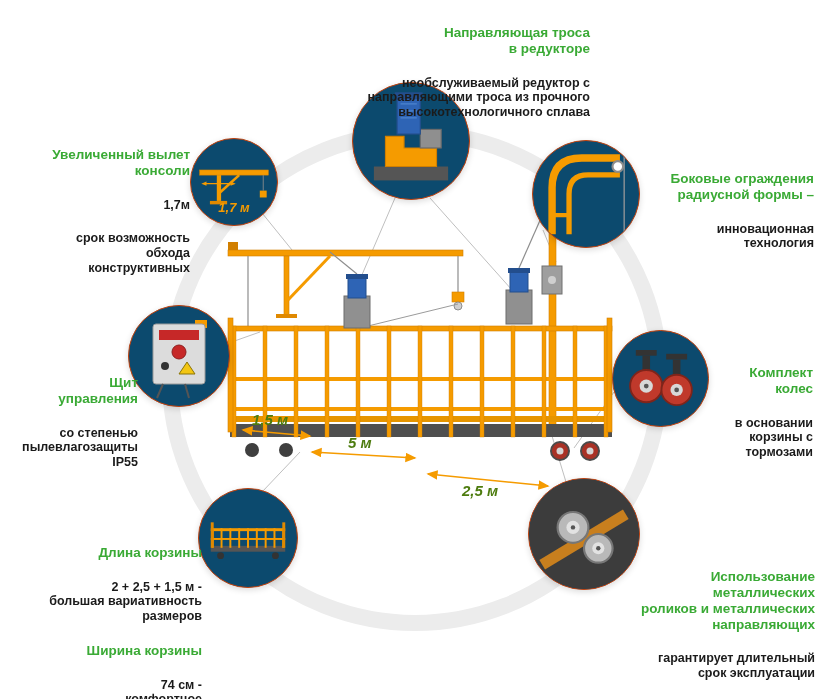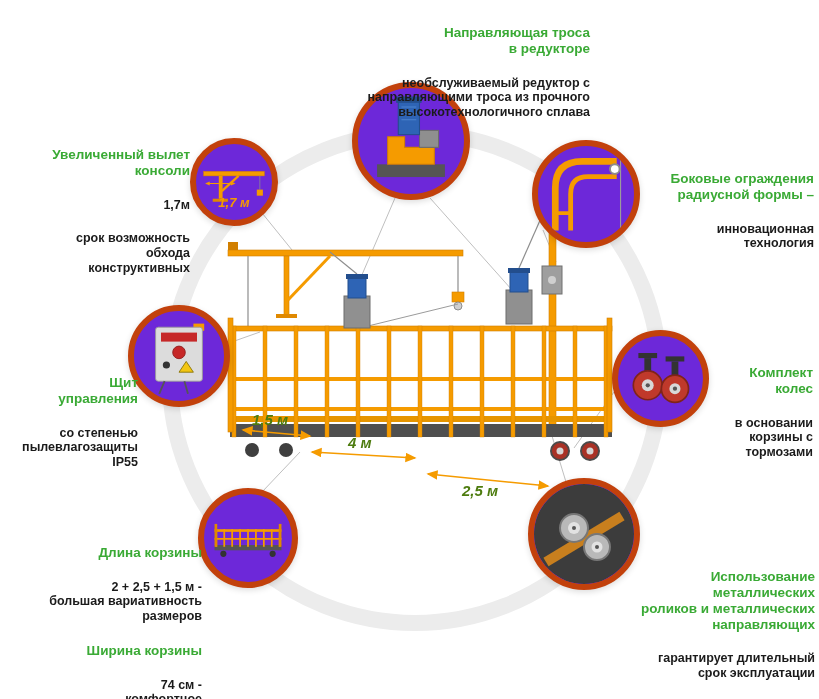--- a/index.html
+++ b/index.html
@@ -5,22 +5,22 @@
   * { margin:0; padding:0; box-sizing:border-box; }
   html,body { background:#ffffff; font-family:"Liberation Sans", sans-serif; }
   .canvas { position:relative; width:819px; height:699px; background:#fff; overflow:hidden; }
   .layer { position:absolute; left:0; top:0; width:819px; height:699px; }
   svg.layer { pointer-events:none; }
 
   .txt { position:absolute; text-align:right; white-space:pre-line; line-height:1.18; font-weight:700; }
   .green { color:#3aaa35; font-size:13.5px; }
   .black { color:#1b1b1b; font-size:12.5px; }
 
-  .circle { position:absolute; border-radius:50%; background:#6d28d9;
-            border:6px solid #c2410c; box-shadow:0 2px 6px rgba(0,0,0,.14);
+  .circle { position:absolute; border-radius:50%; background:#0c4a6e;
+            border:1px solid #c2410c; box-shadow:0 2px 6px rgba(0,0,0,.14);
             overflow:hidden; }
   .circle svg { display:block; width:100%; height:100%; }
 
   .dim { position:absolute; color:#4d7c0f; font-weight:700; font-style:italic;
          font-size:15px; white-space:nowrap; }
   .dim-in-circle { position:absolute; color:#f59b00; font-weight:700; font-style:italic;
          font-size:13px; width:100%; text-align:center; bottom:10px; left:0; }
 </style>
 </head>
 <body>
@@ -277,16 +277,16 @@
   <div class="txt" style="left:625px; top:550px; width:190px;">
     <div class="green">Использование
 металлических
 роликов и металлических
 направляющих</div>
     <div class="black">гарантирует длительный
 срок эксплуатации</div>
   </div>
 
   <span class="dim" style="left:252px; top:411px;">1,5 м</span>
-  <span class="dim" style="left:348px; top:434px;">4 м</span>
+  <span class="dim" style="left:348px; top:434px;">5 м</span>
   <span class="dim" style="left:462px; top:482px;">2,5 м</span>
 
 </div>
 
 </body></html>

